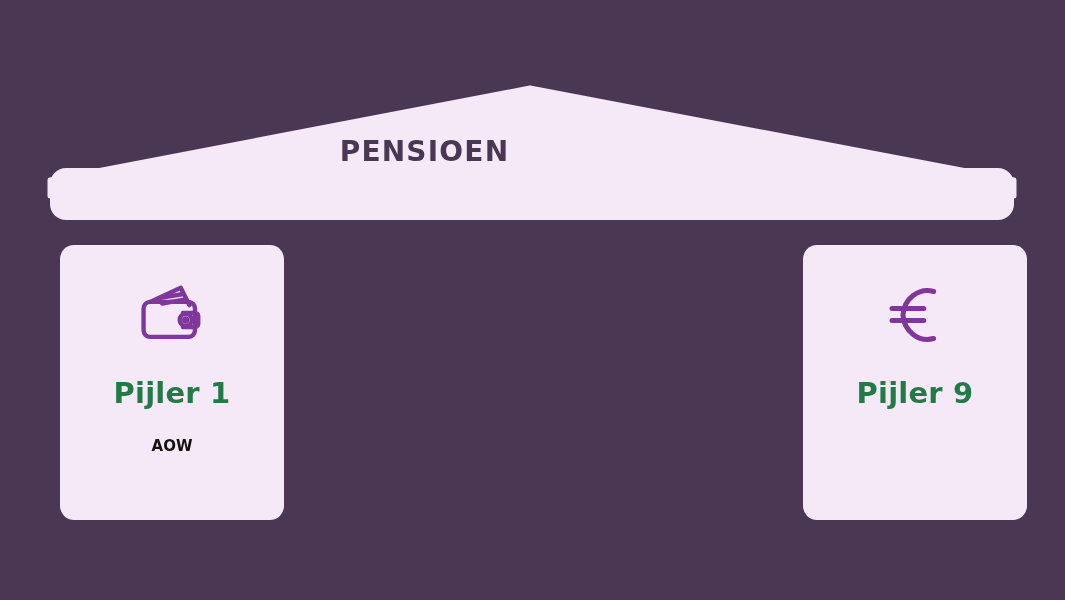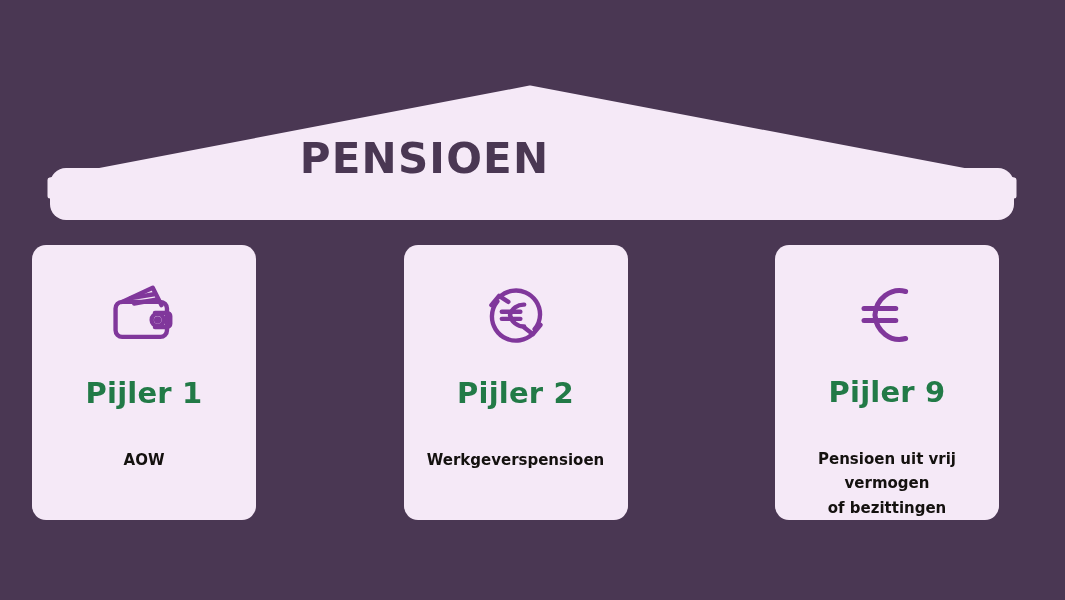--- a/index.html
+++ b/index.html
@@ -21,21 +21,21 @@
     position: absolute;
     left: 0;
     top: 0;
     width: 1065px;
     height: 240px;
   }
 
   
   #pillars {
     position: absolute;
-    left: 32px;
+    left: 60px;
     top: 245px;
     width: 967px;
     height: 275px;
     display: flex;
     justify-content: space-between;
   }
   .pillar-card {
     width: 224px;
     height: 275px;
     background: #f5e9f7;
@@ -55,38 +55,38 @@
   }
   .pillar-title {
     margin-top: 28px;
     font-size: 29px;
     font-weight: 700;
     color: #227a47;
     letter-spacing: 0.2px;
     line-height: 1;
   }
   .pillar-desc {
-    margin-top: 40px;
+    margin-top: 26px;
     font-size: 15px;
     font-weight: 700;
     color: #14110f;
     text-align: center;
     line-height: 1.62;
     padding: 0 8px;
     white-space: pre-line;
   }
 
   
   #roof-title {
     position: absolute;
     left: 0;
     top: 138px;
     width: 849px;
     text-align: center;
-    font-size: 42px;
+    font-size: 28px;
     font-weight: 700;
     letter-spacing: 1.2px;
     color: #4a3753;
     line-height: 1;
   }
 </style>
 </head>
 <body>
 
 <div id="stage">
@@ -113,48 +113,29 @@
             <path d="M42 28 h11 a3 3 0 0 1 3 3 v7 a3 3 0 0 1 -3 3 h-11"></path>
             <circle cx="44.5" cy="34.5" r="5.5"></circle>
             <circle cx="44.5" cy="34.5" r="1.4" fill="#80379b"></circle>
           </g>
         </svg>
       </div>
       <div class="pillar-title">Pijler 1</div>
       <div class="pillar-desc">AOW</div>
     </div>
 
-    <div class="pillar-card">
-      <div class="pillar-icon">
-        <svg viewBox="0 0 64 64" width="70" height="70" aria-hidden="true">
-          <g fill="none" stroke="#80379b" stroke-width="4" stroke-linecap="round" stroke-linejoin="round">
-            <path d="M17 15.5 A22 22 0 0 1 54 31.5 A22 22 0 0 1 49 45"></path>
-            <path d="M47 49.5 A22 22 0 0 1 10 33 A22 22 0 0 1 15 19.5"></path>
-            <path d="M9.5 23 L16.5 14.5 L25 20"></path>
-            <path d="M54.5 41 L47.5 49.5 L39.5 43.5"></path>
-            <path d="M39.5 22.5 A13 13 0 0 0 26.5 32 A13 13 0 0 0 39.5 42.5"></path>
-            <path d="M19 29 H36"></path>
-            <path d="M19 35.5 H36"></path>
-          </g>
-        </svg>
-      </div>
-      <div class="pillar-title">Pijler 2</div>
-      <div class="pillar-desc">Werkgeverspensioen</div>
-    </div>
 
 
     <div class="pillar-card">
       <div class="pillar-icon">
         <svg viewBox="0 0 60 64" width="66" height="70" aria-hidden="true">
           <g fill="none" stroke="#80379b" stroke-width="4.6" stroke-linecap="round" stroke-linejoin="round">
             <path d="M47 10.5 A22.5 24 0 0 0 19 32 A22.5 24 0 0 0 47 53.5"></path>
             <path d="M9 26 H38"></path>
             <path d="M9 37 H38"></path>
           </g>
         </svg>
       </div>
       <div class="pillar-title">Pijler 9</div>
-      <div class="pillar-desc">Pensioen uit vrij vermogen
-of bezittingen</div>
     </div>
 
   </div>
 </div>
 
 </body></html>

